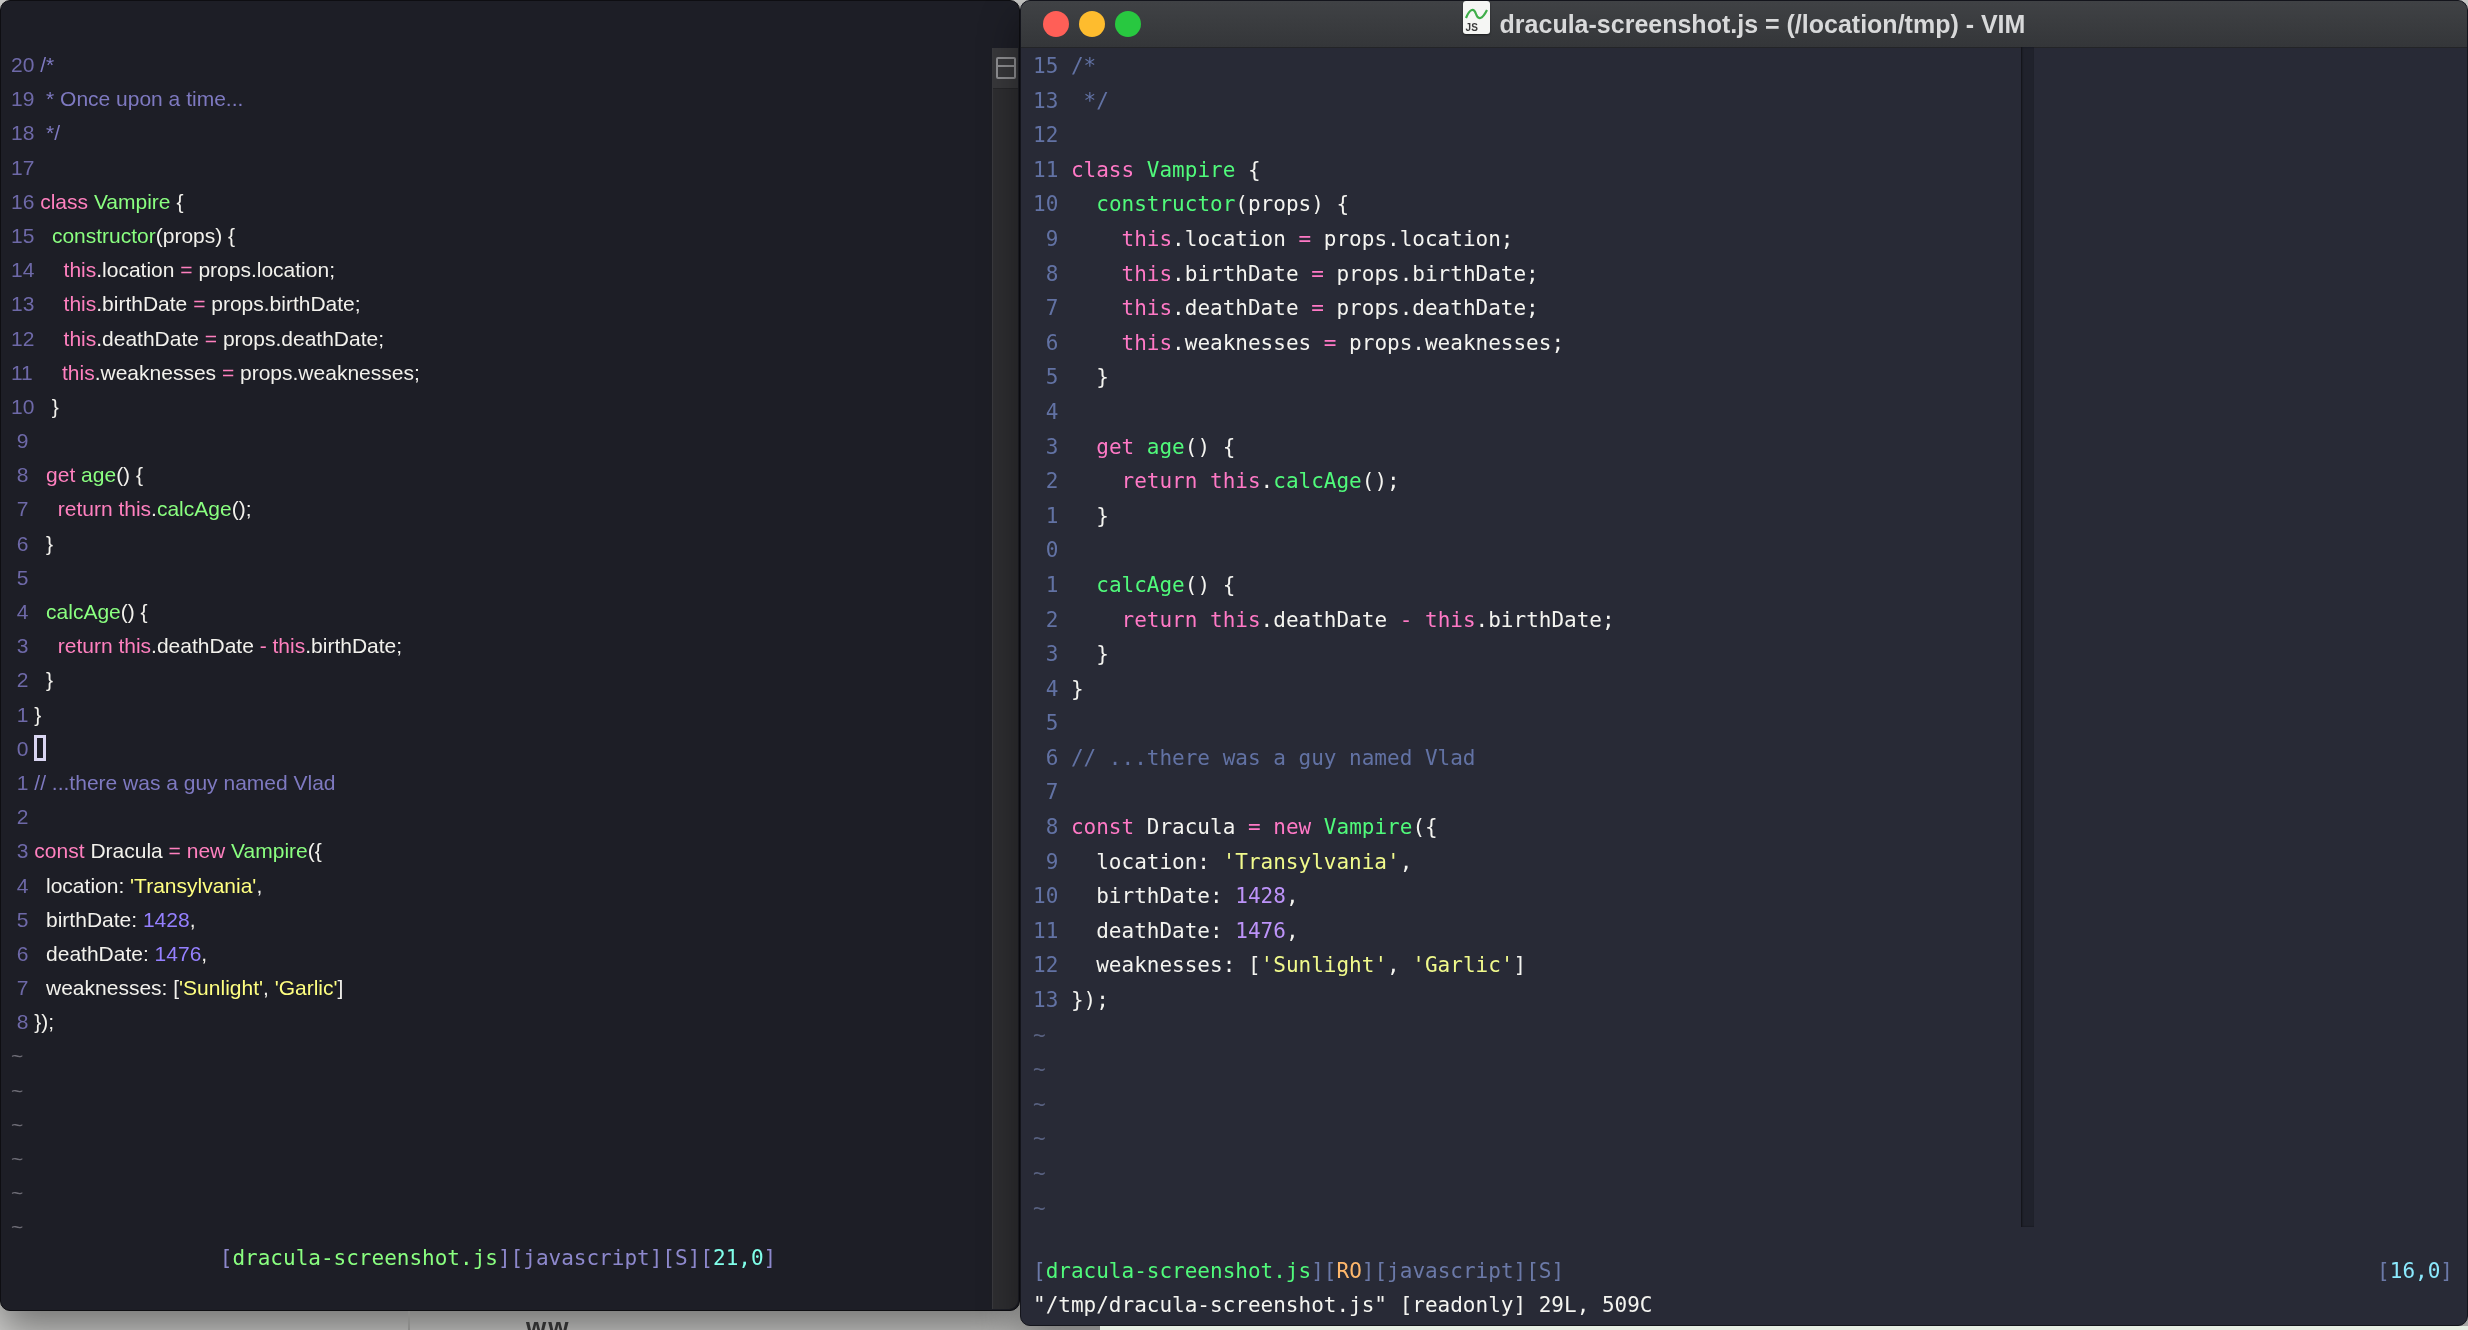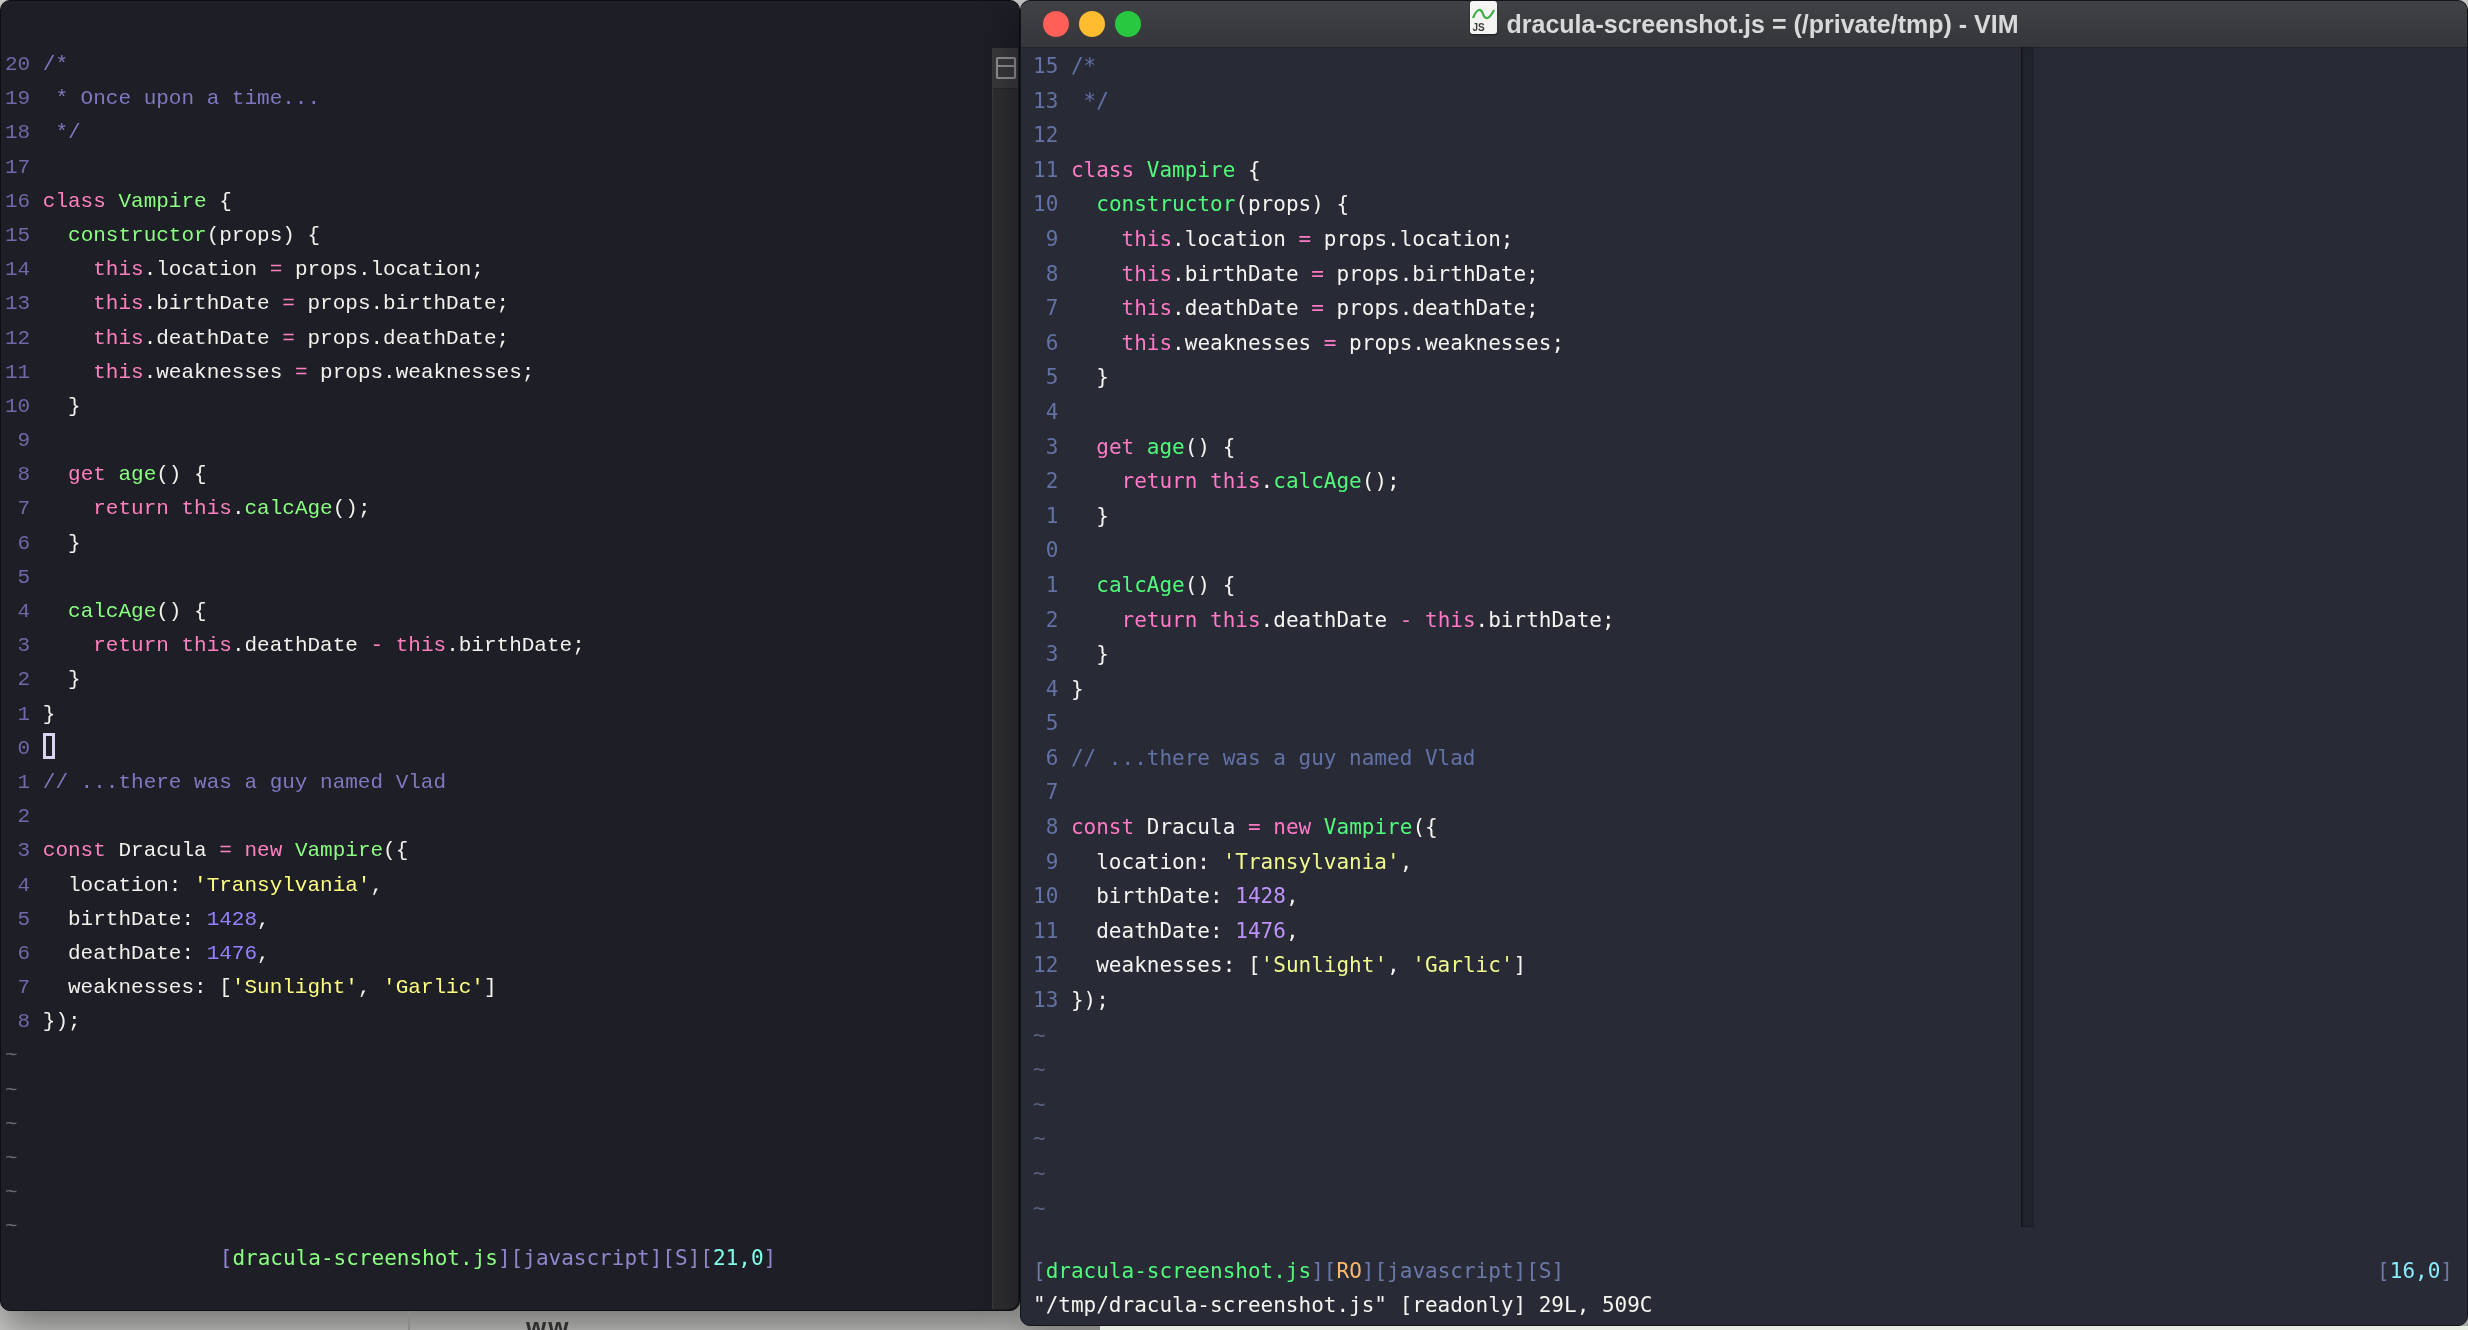--- a/index.html
+++ b/index.html
@@ -24,22 +24,22 @@
   .lights{position:absolute;left:22px;top:10px;display:flex;gap:10px;}
   .light{width:26px;height:26px;border-radius:50%;position:relative;}
   .light.gray{background:#4f4f4f;}
   .light.gray .dot{position:absolute;left:9px;top:9px;width:8px;height:8px;border-radius:50%;background:#272727;}
   .light.red{background:#ff5f57;}
   .light.yellow{background:#febc2e;}
   .light.green{background:#28c840;}
 
   .term-content{
     position:absolute;left:0;right:26px;top:47px;bottom:0;
-    padding-left:4px;
-    font-family:Liberation Mono, monospace;
+    padding-left:10px;
+    font-family:Liberation Sans, sans-serif;
     font-size:21px;
   }
   #win-left .term-content{line-height:34.2px;}
   .row{white-space:pre;height:var(--lh);}
   #win-left .row{--lh:34.2px;}
   #win-right .row{--lh:34.6px;}
 
   .statusline{
     position:absolute;display:flex;justify-content:space-between;
     font-family:"DejaVu Sans Mono","Liberation Mono",monospace;
@@ -171,21 +171,21 @@
       <span class="light green"></span>
     </div>
     <div class="title">
       <span class="title-inner">
         <span class="doc-icon">
           <svg width="25" height="18" viewBox="0 0 25 18">
             <path d="M2 13 C6 3, 10 3, 12 9 S18 15, 23 5" stroke="#3fae4a" stroke-width="2.2" fill="none"></path>
           </svg>
           <span class="js">JS</span>
         </span>
-        <span>dracula-screenshot.js = (/private/tmp) - VIM</span>
+        <span>dracula-screenshot.js = (/location/tmp) - VIM</span>
       </span>
     </div>
   </div>
   <div class="vim-content" id="right-lines">
       <div class="row"><span style="color: rgb(98, 114, 164);">15 </span><span style="color: rgb(98, 114, 164);">/*</span></div>
       <div class="row"><span style="color: rgb(98, 114, 164);">13 </span><span style="color: rgb(98, 114, 164);"> */</span></div>
       <div class="row"><span style="color: rgb(98, 114, 164);">12 </span></div>
       <div class="row"><span style="color: rgb(98, 114, 164);">11 </span><span style="color: rgb(255, 121, 198);">class</span><span style="color: rgb(244, 244, 240);"> </span><span style="color: rgb(80, 250, 123);">Vampire</span><span style="color: rgb(244, 244, 240);"> {</span></div>
       <div class="row"><span style="color: rgb(98, 114, 164);">10 </span><span style="color: rgb(244, 244, 240);">  </span><span style="color: rgb(80, 250, 123);">constructor</span><span style="color: rgb(244, 244, 240);">(props) {</span></div>
       <div class="row"><span style="color: rgb(98, 114, 164);"> 9 </span><span style="color: rgb(244, 244, 240);">    </span><span style="color: rgb(255, 121, 198);">this</span><span style="color: rgb(244, 244, 240);">.location </span><span style="color: rgb(255, 121, 198);">=</span><span style="color: rgb(244, 244, 240);"> props.location;</span></div>

